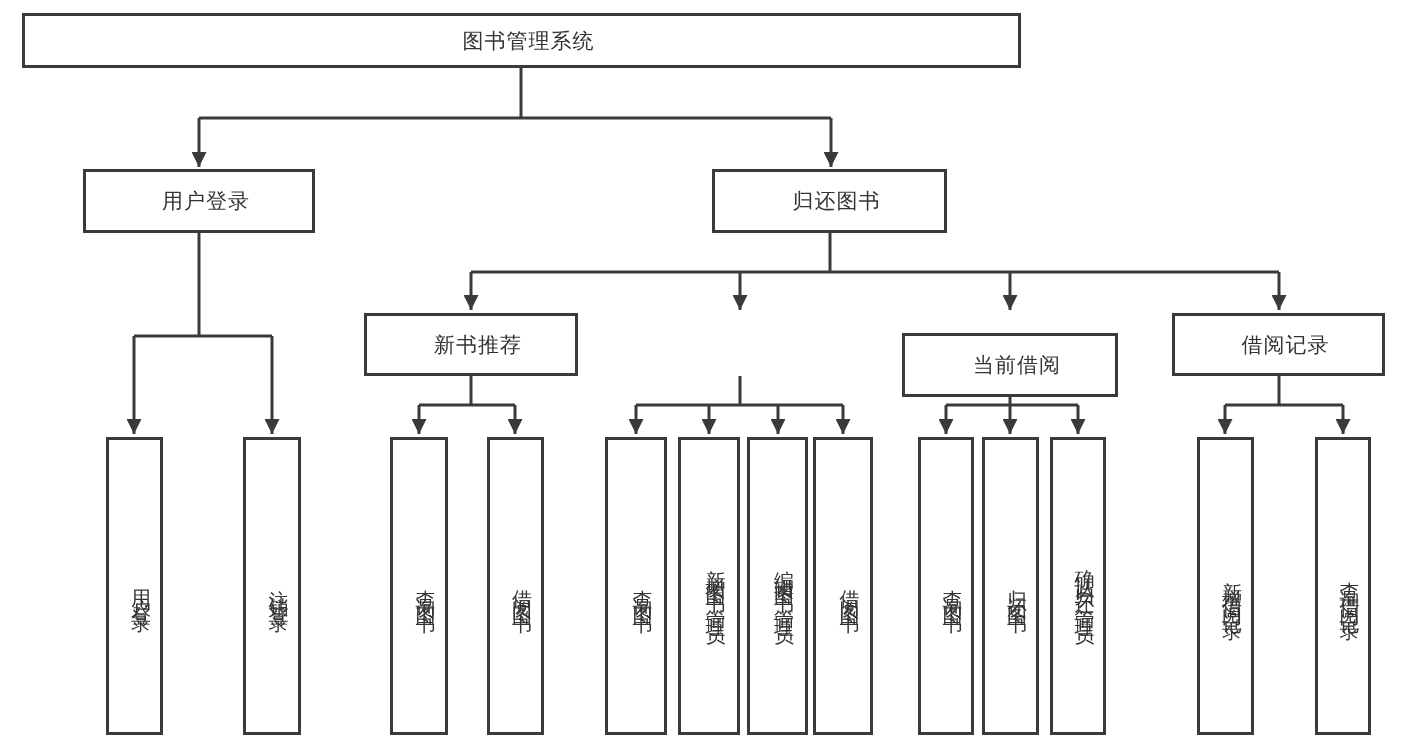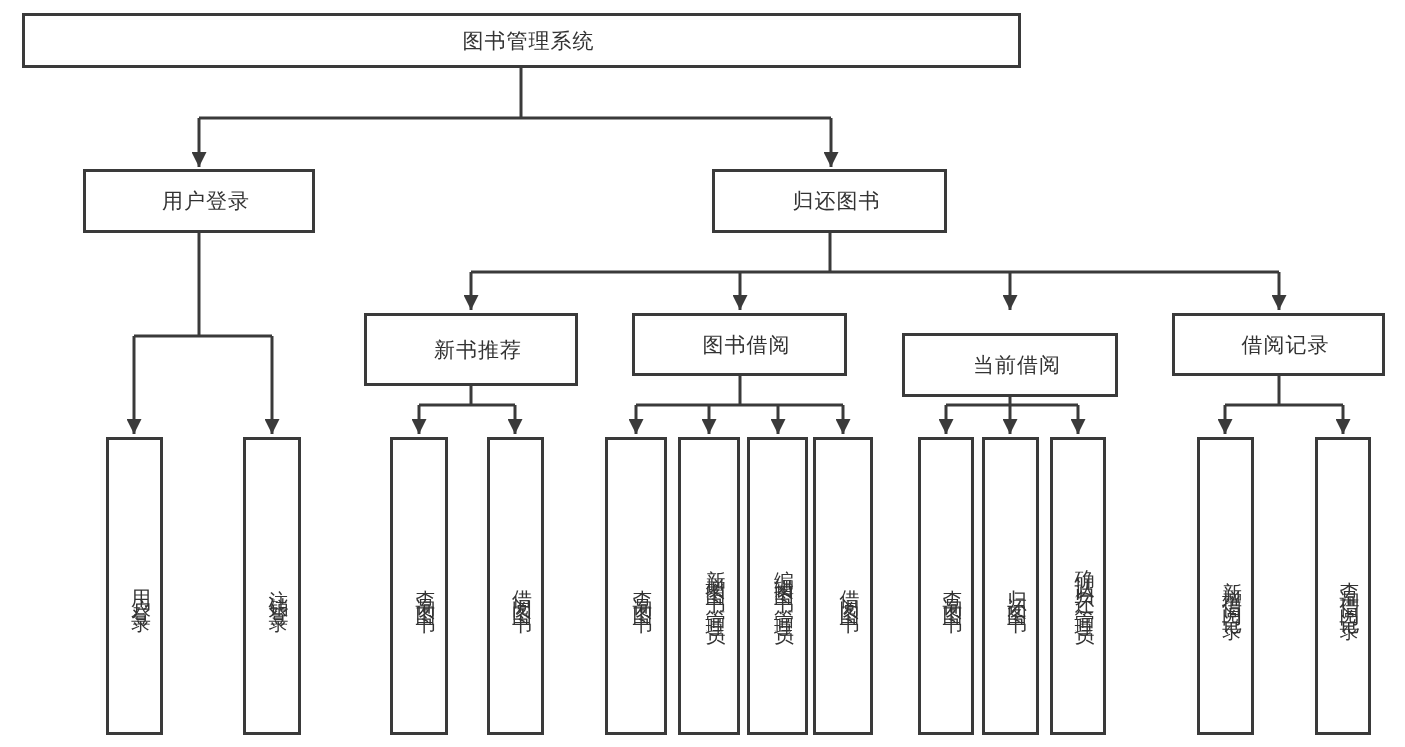--- a/index.html
+++ b/index.html
@@ -17,21 +17,21 @@
   .node.leaf{font-size:20px;}
   .vtext{
     writing-mode:vertical-rl;text-orientation:mixed;
     letter-spacing:8px;line-height:1;white-space:nowrap;
     padding-top:8px; 
   }
   
   .n-root        {left:22px;  top:13px;  width:999px;height:55px;}
   .n-user-login  {left:83px;  top:169px; width:232px;height:64px;}
   .n-book-mgmt   {left:712px; top:169px; width:235px;height:64px;}
-  .n-recommend   {left:364px; top:313px; width:214px;height:73px;}
+  .n-recommend   {left:364px; top:313px; width:214px;height:63px;}
   .n-borrow      {left:632px; top:313px; width:215px;height:63px;}
   .n-current     {left:902px; top:313px; width:216px;height:64px;margin-top:20px;}
   .n-records     {left:1172px;top:313px; width:213px;height:63px;}
   
   .leaf{top:437px;height:298px;}
   .l1 {left:106px; width:57px;}
   .l2 {left:243px; width:58px;}
   .l3 {left:390px; width:58px;}
   .l4 {left:487px; width:57px;}
   .l5 {left:605px; width:62px;}
@@ -110,23 +110,20 @@
   <div class="node n-user-login">
     <span>用户登录</span>
   </div>
   <div class="node n-book-mgmt">
     <span>归还图书</span>
   </div>
 
   <div class="node n-recommend">
     <span>新书推荐</span>
   </div>
-  <div class="node n-borrow">
-    <span>图书借阅</span>
-  </div>
   <div class="node n-current">
     <span>当前借阅</span>
   </div>
   <div class="node n-records">
     <span>借阅记录</span>
   </div>
 
   <div class="node leaf l1">
     <span class="vtext">用户登录</span>
   </div>

